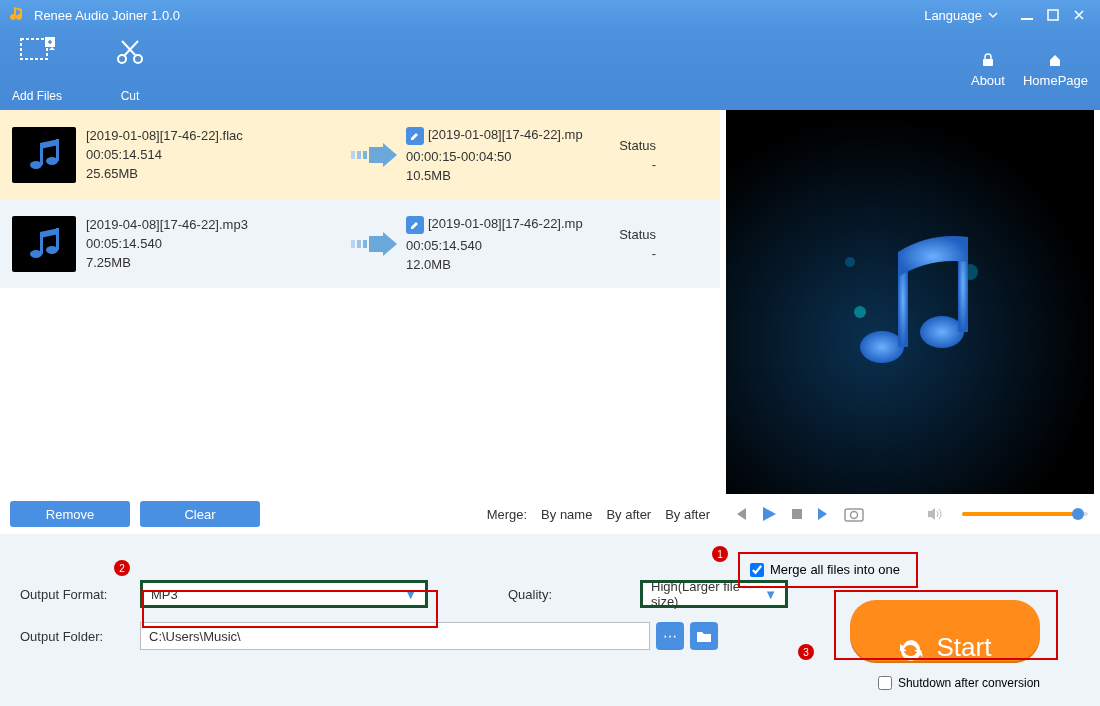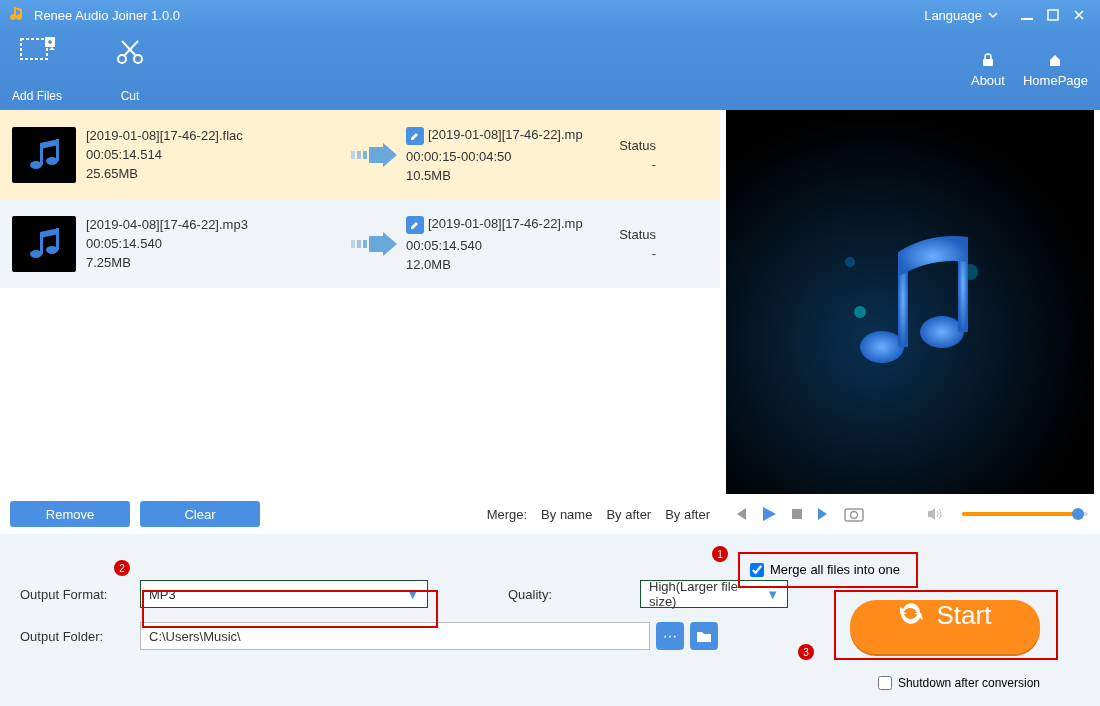--- a/index.html
+++ b/index.html
@@ -41,30 +41,30 @@
 .previewimg { flex: 1; background: radial-gradient(circle at 40% 60%, #0a3050, #000 70%); display: flex; align-items: center; justify-content: center; margin: 0 6px; }
 .controls { height: 40px; display: flex; align-items: center; padding: 0 12px; gap: 12px; color: #888; }
 .controls .cbtn { cursor: pointer; }
 .volslider { flex: 1; height: 4px; background: #ddd; position: relative; border-radius: 2px; margin-left: 8px; }
 .volslider .fill { position: absolute; left: 0; top: 0; height: 100%; width: 90%; background: #ff9500; border-radius: 2px; }
 .volslider .knob { position: absolute; right: 4px; top: -4px; width: 12px; height: 12px; background: #4a90e2; border-radius: 50%; }
 
 .bottom { height: 172px; background: #eef4f8; position: relative; padding: 18px 20px; }
 .formrow { display: flex; align-items: center; margin-bottom: 14px; font-size: 13px; color: #333; }
 .formrow label { width: 120px; }
-.select { height: 28px; background: #fff; border: 1px solid #14532d; display: flex; align-items: center; padding: 0 8px; font-size: 13px; position: relative; }
+.select { height: 28px; background: #fff; border: 3px solid #14532d; display: flex; align-items: center; padding: 0 8px; font-size: 13px; position: relative; }
 .select .chev { margin-left: auto; color: #4a90e2; }
 .fmtsel { width: 288px; }
 .qualsel { width: 148px; margin-left: 12px; }
 .qlabel { margin-left: 80px; }
 .folderpath { width: 510px; height: 28px; background: #fff; border: 1px solid #bbb; padding: 0 8px; display: flex; align-items: center; font-size: 13px; }
 .ficon { width: 28px; height: 28px; background: #4a90e2; border-radius: 4px; margin-left: 6px; display: flex; align-items: center; justify-content: center; cursor: pointer; color: #fff; font-size: 14px; }
 
 .mergechk { position: absolute; top: 28px; right: 200px; font-size: 13px; display: flex; align-items: center; gap: 6px; }
-.startbtn { position: absolute; right: 60px; top: 66px; width: 190px; height: 56px; background: #ff8c1a; border-radius: 26px; display: flex; align-items: flex-start; justify-content: center; color: #fff; font-size: 26px; gap: 12px; cursor: pointer; box-shadow: inset 0 -2px 0 rgba(0,0,0,.15); }
+.startbtn { position: absolute; right: 60px; top: 66px; width: 190px; height: 63px; background: #ff8c1a; border-radius: 26px; display: flex; align-items: flex-end; justify-content: center; color: #fff; font-size: 26px; gap: 12px; cursor: pointer; box-shadow: inset 0 -2px 0 rgba(0,0,0,.15); }
 .shutdownchk { position: absolute; right: 60px; bottom: 16px; font-size: 12px; display: flex; align-items: center; gap: 6px; }
 
 .redbox { position: absolute; border: 2px solid #d40000; pointer-events: none; }
 .numbadge { position: absolute; width: 16px; height: 16px; background: #d40000; color: #fff; border-radius: 50%; font-size: 10px; display: flex; align-items: center; justify-content: center; pointer-events: none; }
 
 input[type=checkbox] { width: 14px; height: 14px; }
 </style>
 </head>
 <body>
 

